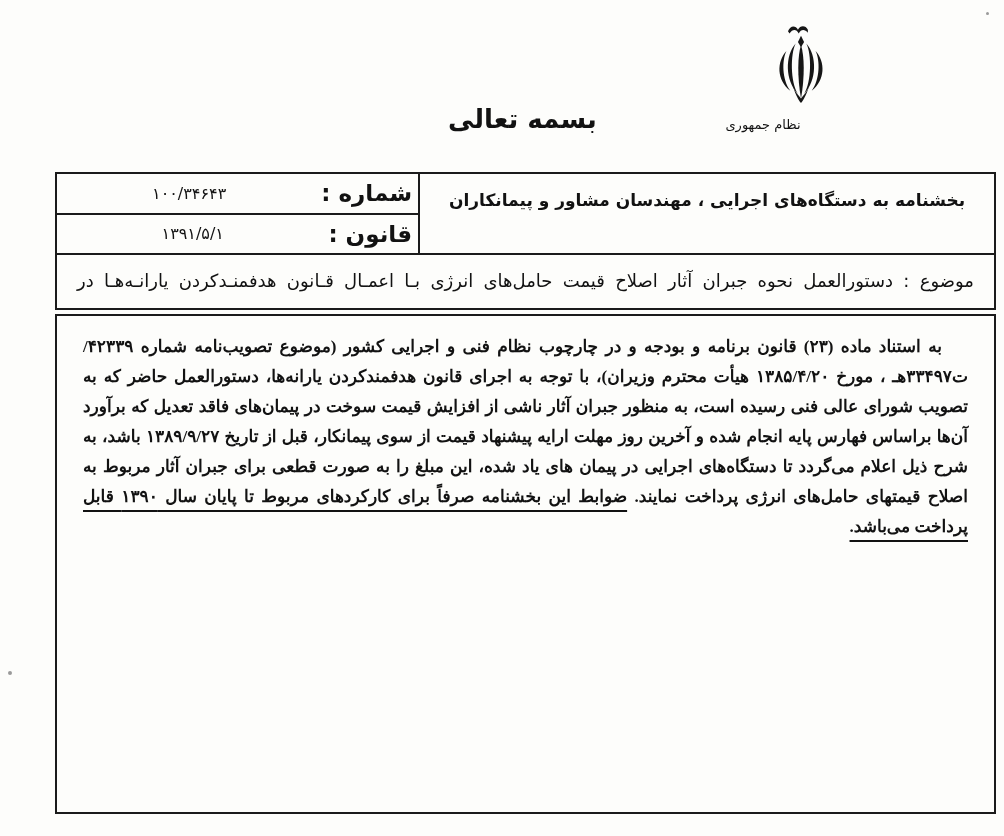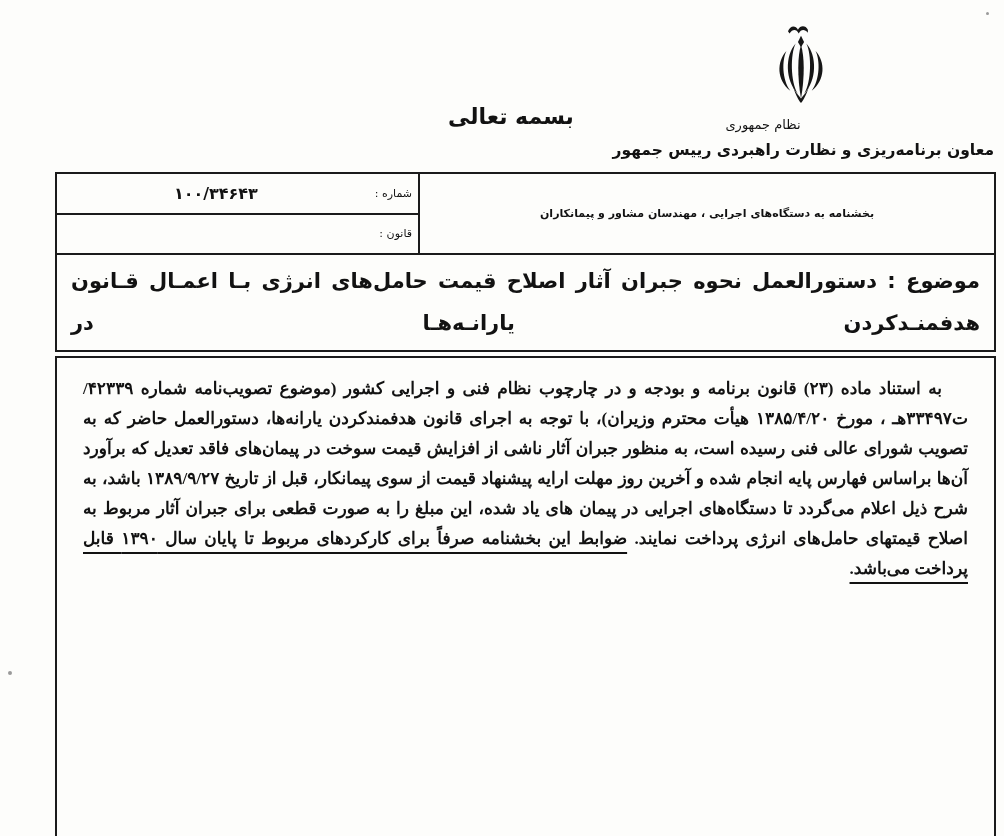--- a/index.html
+++ b/index.html
@@ -25,21 +25,21 @@
     position: absolute;
     left: 688px; top: 117px;
     width: 150px;
     text-align: center;
     font-size: 13px;
     font-weight: 500;
   }
   .bismillah {
     position: absolute;
     left: 448px; top: 104px;
-    font-size: 22px;
+    font-size: 26px;
     font-weight: bold;
   }
   .deputy {
     position: absolute;
     right: 10px; top: 141px;
     font-size: 15.5px;
     font-weight: bold;
   }
   
   .frame {
@@ -48,47 +48,47 @@
   }
   .info-table {
     display: flex;
     height: 83px;
     border: 2px solid #1b1b1b;
     background: transparent;
   }
   .recipient-cell {
     flex: 1;
     display: flex;
-    align-items: center;
+    align-items: flex-start;
     justify-content: center;
-    padding: 0 14px;
-    font-size: 11px;
+    padding: 16px 14px;
+    font-size: 17px;
     font-weight: bold;
   }
   .numbers-cell {
     width: 363px;
     display: flex;
     flex-direction: column;
     border-inline-start: 2px solid #1b1b1b;
   }
   .num-row {
     flex: 1;
     display: flex;
     align-items: center;
     padding-inline-start: 6px;
   }
   .num-row:first-child { border-bottom: 2px solid #1b1b1b; }
-  .num-label { font-size: 11px; font-weight: normal; white-space: nowrap; }
-  .num-value { flex: 1; text-align: center; font-size: 16px; font-weight: bold; letter-spacing: 1px; }
+  .num-label { font-size: 23px; font-weight: bold; white-space: nowrap; }
+  .num-value { flex: 1; text-align: center; font-size: 16px; font-weight: normal; letter-spacing: 1px; }
   .subject-box {
     border: 2px solid #1b1b1b;
     margin-top: -2px;
-    padding: 5px 14px 6px;
-    font-size: 21px;
-    font-weight: bold;
+    padding: 5px 20px 6px;
+    font-size: 18px;
+    font-weight: normal;
   }
   .subj-line1 {
     line-height: 42px;
     text-align: justify;
     text-align-last: justify;
   }
   .subj-line2 { line-height: 36px; }
   .body-box {
     border: 2px solid #1b1b1b;
     margin-top: 4px;
@@ -133,35 +133,35 @@
 
       <path d="M31 38 C18 52 18 76 36 90 C25 75 25 50 31 38 Z" fill="#161616"></path>
       <path d="M69 38 C82 52 82 76 64 90 C75 75 75 50 69 38 Z" fill="#161616"></path>
     </svg>
   </div>
 
   <div class="presidency">نظام جمهوری</div>
 
   <div class="bismillah">بسمه تعالی</div>
 
-  <div class="deputy">معاون برنامه‌ریزی و نظارت راهبردی رییس جمهور</div>
 
   <div class="frame">
 
     <div class="info-table">
       <div class="recipient-cell">
         <span>بخشنامه به دستگاه‌های اجرایی ، مهندسان مشاور و پیمانکاران</span>
       </div>
       <div class="numbers-cell">
         <div class="num-row">
           <span class="num-label">شماره :</span>
           <span class="num-value">۱۰۰/۳۴۶۴۳</span>
         </div>
         <div class="num-row">
           <span class="num-label">قانون :</span>
+          <span class="num-value">۱۳۹۱/۵/۱</span>
         </div>
       </div>
     </div>
 
     <div class="subject-box">
       <div class="subj-line1">
         <span>موضوع :</span>
         <span>دستورالعمل نحوه جبران آثار اصلاح قیمت حامل‌های انرژی بـا اعمـال قـانون هدفمنـدکردن یارانـه‌هـا در</span>
       </div>
     </div>

